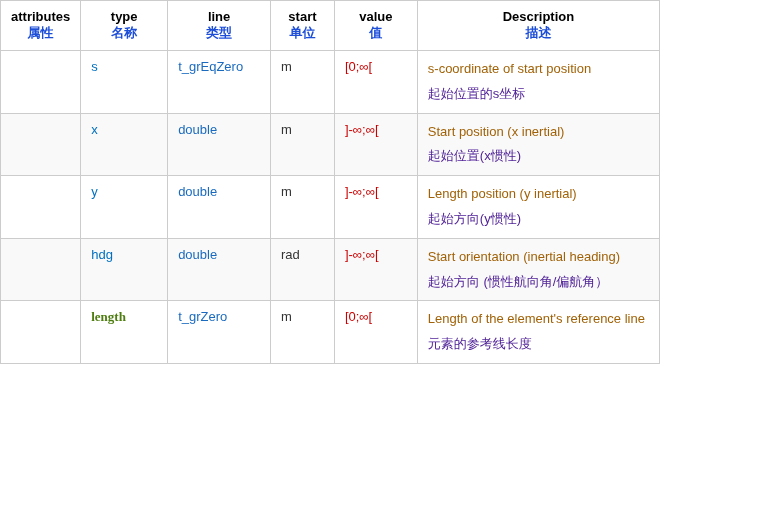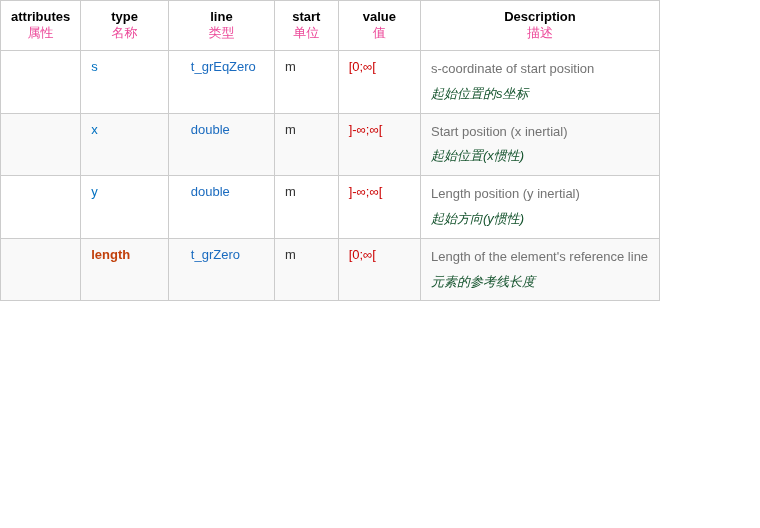--- a/index.html
+++ b/index.html
@@ -17,43 +17,43 @@
       border: 1px solid #ccc;
       padding: 8px 10px;
       vertical-align: top;
     }
     thead th {
       background: #fff;
       font-weight: bold;
       color: #000;
     }
     thead th .sub {
-      font-weight: normal;
-      color: #ec4899;
+      font-weight: bold;
+      color: #1d4ed8;
       display: block;
     }
     tbody tr td {
       background: #fff;
     }
     tbody tr:nth-child(even) td {
       background: #f9f9f9;
     }
     .col-attr { width: 80px; }
     .col-name { width: 100px; }
     .col-type { width: 110px; }
     .col-unit { width: 70px; }
     .col-value { width: 95px; }
     .col-desc { width: 305px; }
 
     .text-blue { color: #0070c0; }
-    .name-bold { font-weight: bold; color: #c2410c; }
-    .type-color { color: #1a6bbf; margin-left: 12px; }
+    .name-bold { font-weight: bold; color: #4d7c0f; font-family: Liberation Serif, serif; }
+    .type-color { color: #1a6bbf; }
     .value-color { color: #c00; }
-    .desc-en { color: #737373; }
-    .desc-zh { color: #14532d; font-style: italic; }
+    .desc-en { color: #a16207; }
+    .desc-zh { color: #4c1d95; }
     .desc-line { display: block; margin-bottom: 4px; }
     td .desc-block { line-height: 1.6; }
   </style>
 </head>
 <body>
 
 <table>
   <thead>
     <tr>
       <th class="col-attr">
@@ -108,20 +108,30 @@
         <td class="col-name"><span class="text-blue">y</span></td>
         <td class="col-type"><span class="type-color">double</span></td>
         <td class="col-unit">m</td>
         <td class="col-value"><span class="value-color">]-∞;∞[</span></td>
         <td class="col-desc">
           <div class="desc-block"><span class="desc-en desc-line">Length position (y inertial)</span><span class="desc-zh">起始方向(y惯性)</span></div>
         </td>
       </tr>
       <tr>
         <td class="col-attr"></td>
+        <td class="col-name"><span class="text-blue">hdg</span></td>
+        <td class="col-type"><span class="type-color">double</span></td>
+        <td class="col-unit">rad</td>
+        <td class="col-value"><span class="value-color">]-∞;∞[</span></td>
+        <td class="col-desc">
+          <div class="desc-block"><span class="desc-en desc-line">Start orientation (inertial heading)</span><span class="desc-zh">起始方向 (惯性航向角/偏航角）</span></div>
+        </td>
+      </tr>
+      <tr>
+        <td class="col-attr"></td>
         <td class="col-name"><span class="name-bold">length</span></td>
         <td class="col-type"><span class="type-color">t_grZero</span></td>
         <td class="col-unit">m</td>
         <td class="col-value"><span class="value-color">[0;∞[</span></td>
         <td class="col-desc">
           <div class="desc-block"><span class="desc-en desc-line">Length of the element's reference line</span><span class="desc-zh">元素的参考线长度</span></div>
         </td>
       </tr>
     </tbody>
 </table>

